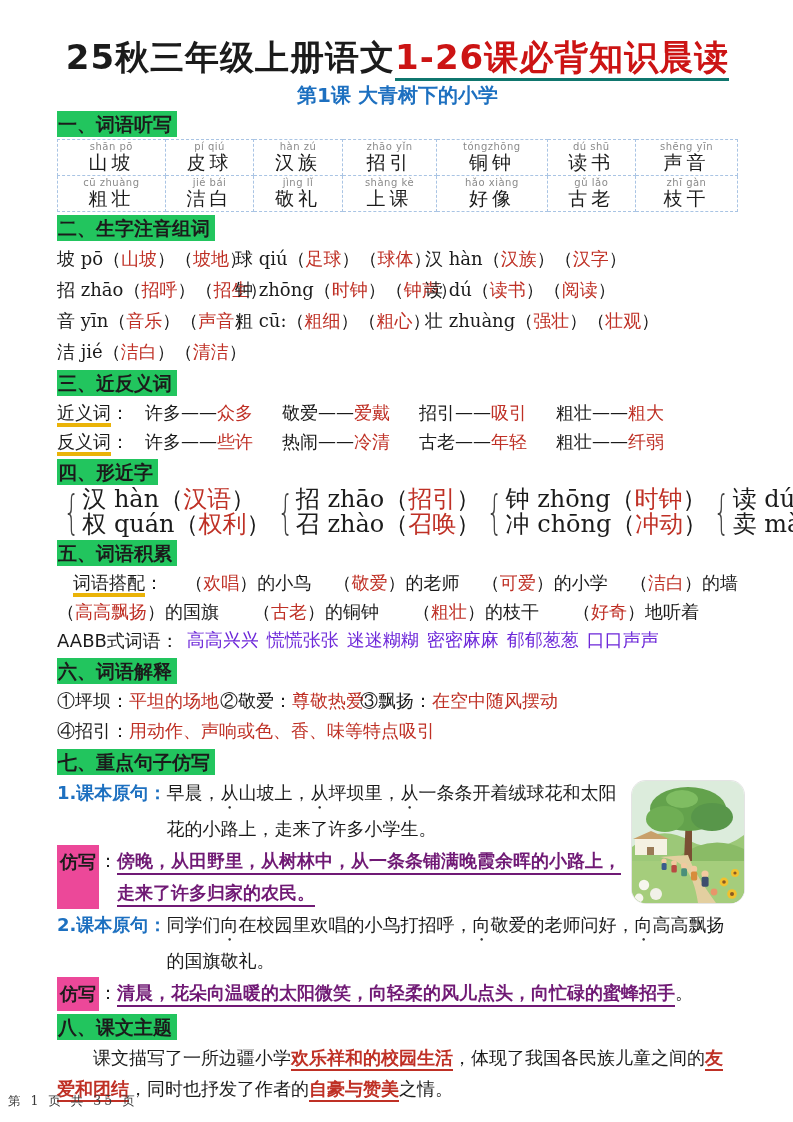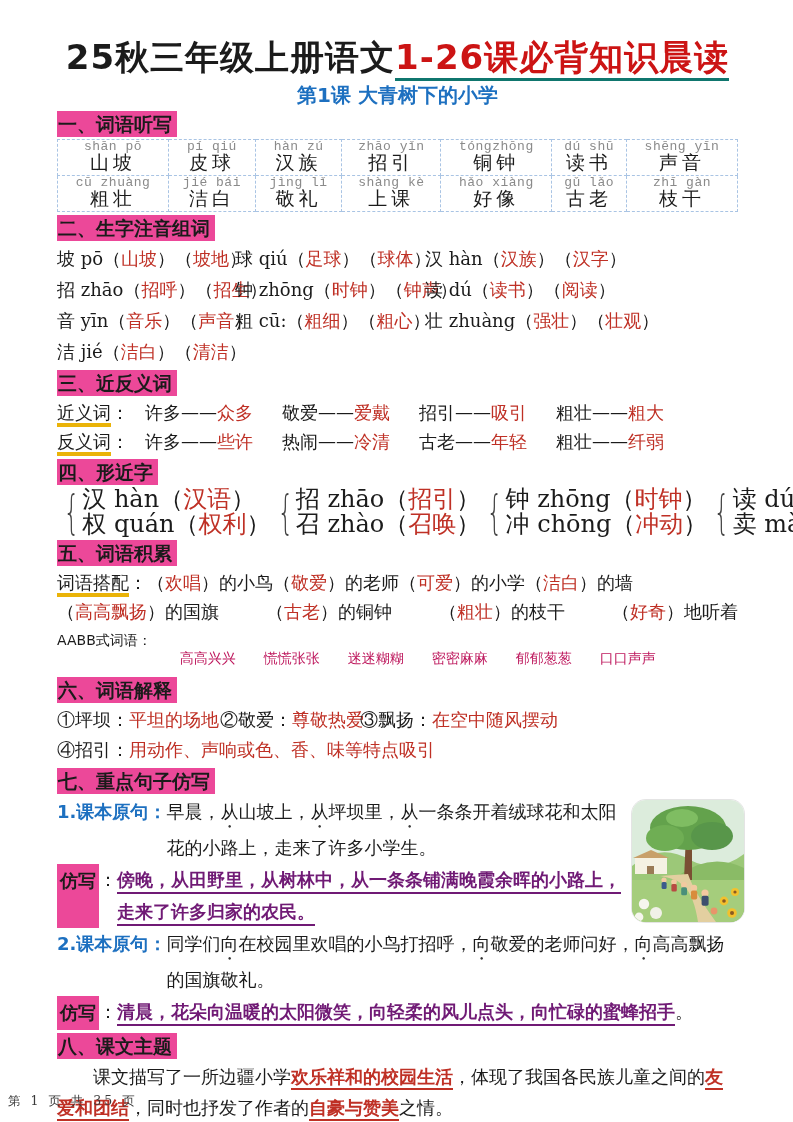--- a/index.html
+++ b/index.html
@@ -11,46 +11,46 @@
   }
   .kai { font-family:"DejaVu Serif","Liberation Serif",serif; }
 
   
   .title { text-align:center; font-size:34px; font-weight:800; line-height:46px; letter-spacing:1px; white-space:nowrap; }
   .title .t-red { color:#cc1414; border-bottom:3px solid #0f766e; padding-bottom:1px; }
   .subtitle { text-align:center; font-size:20px; font-weight:700; color:#1d70c0; line-height:26px; margin-top:2px; }
 
   
   .sec-h { font-size:19px; font-weight:700; line-height:23px; margin:5px 0 3px; }
-  .sec-h .hl { background:#ec4899; padding:2px 5px 2px 1px; }
+  .sec-h .hl { background:#22c55e; padding:2px 5px 2px 1px; }
 
   
   table.dict { width:100%; border-collapse:collapse; margin-top:2px; }
   table.dict td { border:1px dashed #a9c4e4; text-align:center; padding:1px 0 2px; height:34px; }
-  .py { font-size:13px; color:#8a8a8a; line-height:11px; letter-spacing:.5px;font-family:Liberation Mono, monospace; }
+  .py { font-size:10px; color:#8a8a8a; line-height:11px; letter-spacing:.5px; }
   .dw { font-size:19px; line-height:21px; letter-spacing:4px; font-family:"DejaVu Serif","Liberation Serif",serif; }
 
   
   .red { color:#bf3025; }
   .blue { color:#1d70c0; }
   .s2-line { display:grid; grid-template-columns:178px 190px 1fr; font-size:18px; line-height:31px; white-space:nowrap; }
   .s3-line { display:flex; font-size:18px; line-height:29px; white-space:nowrap; }
   .lab-teal { border-bottom:4px solid #eab308; padding-bottom:0px; }
   .s3-pair { width:137px; }
   .s3-lab { width:88px; }
 
   .s4-row { display:flex; justify-content:space-between; margin-top:2px; }
   .fg { display:flex; align-items:center; }
   .brace { font-size:46px; font-weight:200; color:#444; transform:scaleX(.55); display:inline-block; margin-right:-4px; line-height:50px; }
   .fg-rows div { font-size:24px; line-height:25px; white-space:nowrap; }
 
-  .s5-line { display:flex; justify-content:flex-start; font-size:18px; line-height:29px; white-space:nowrap; }
-  .s5-line2 { display:flex; gap:34px; font-size:18px; line-height:29px; white-space:nowrap;justify-content:space-between; }
-  .aabb-line { display:flex; gap:28px; font-size:14px; line-height:29px; white-space:nowrap; }
-  .aabb-w { color:#be185d; font-family:Liberation Mono, monospace;margin-top:19px; }
+  .s5-line { display:flex; justify-content:space-between; font-size:18px; line-height:29px; white-space:nowrap;margin-left:16px; }
+  .s5-line2 { display:flex; gap:34px; font-size:18px; line-height:29px; white-space:nowrap; }
+  .aabb-line { display:flex; gap:8px; font-size:18px; line-height:29px; white-space:nowrap; }
+  .aabb-w { color:#6d28d9; font-family:Liberation Sans, sans-serif; }
 
   .s6-line { display:grid; grid-template-columns:163px 140px 1fr; font-size:18px; line-height:30px; white-space:nowrap; }
   .s6-line2 { font-size:18px; line-height:30px; white-space:nowrap; }
 
   
   .s7-block { position:relative; }
   .illus { position:absolute; right:-6px; top:4px; width:112px; height:122px; border-radius:14px; overflow:hidden; box-shadow:0 0 0 1px #e4e4e4; }
   .q-line { display:flex; font-size:18px; line-height:32px; }
   .q-label { font-weight:700; white-space:nowrap; }
   .q-text { flex:1; }

